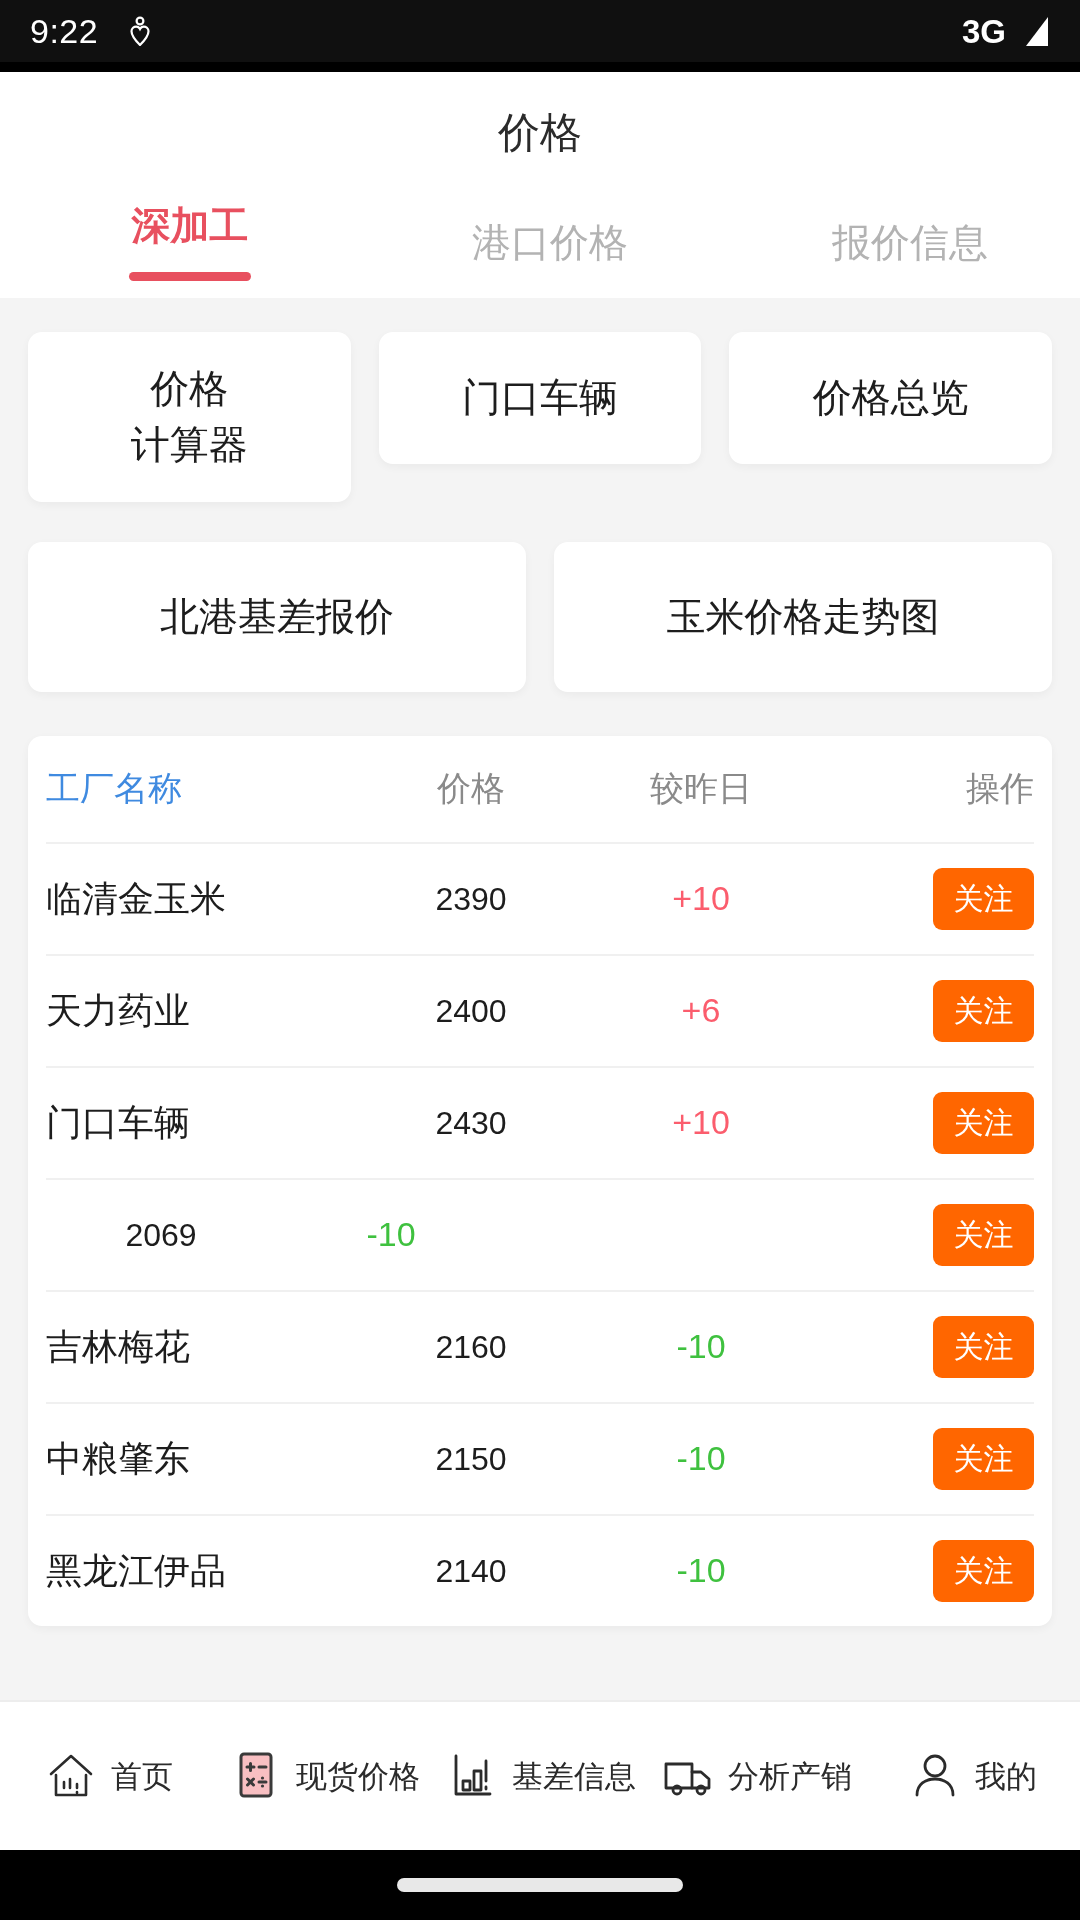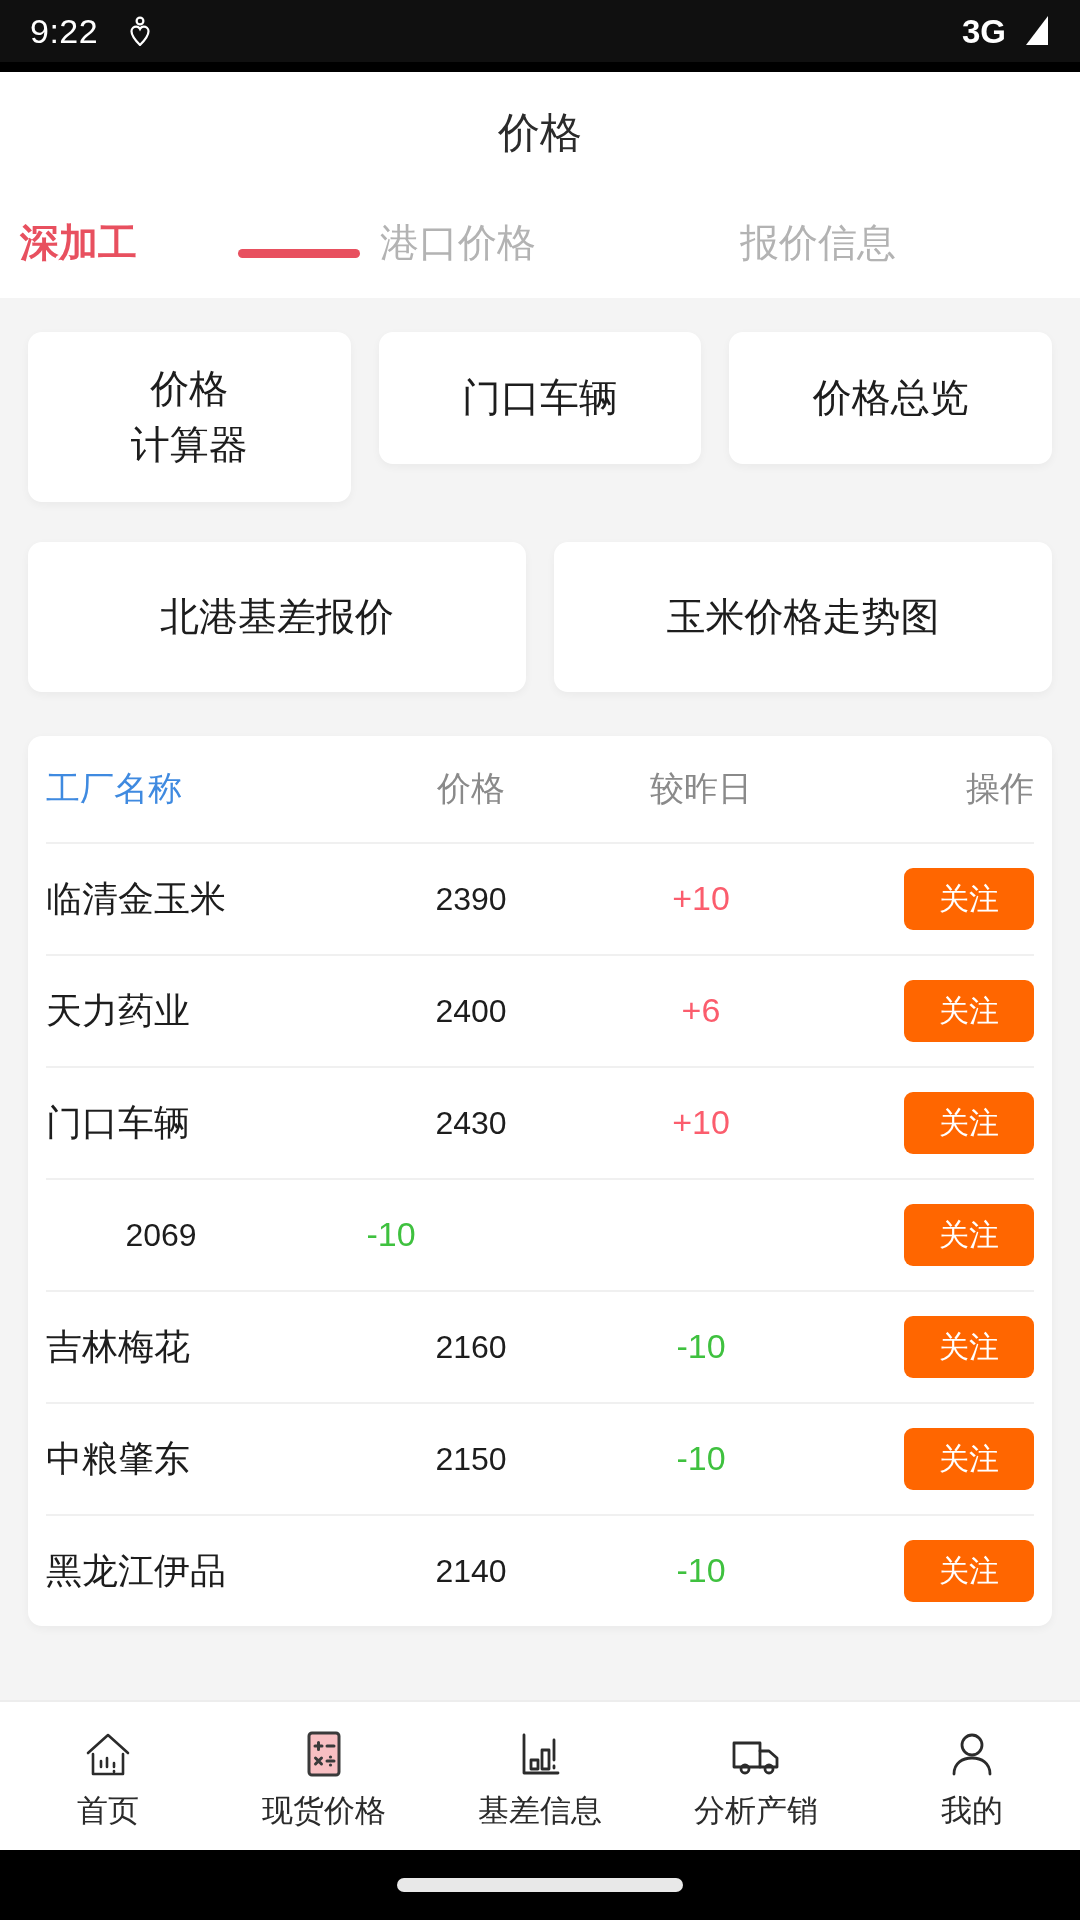--- a/index.html
+++ b/index.html
@@ -32,21 +32,21 @@
     padding: 0 28px 0 30px;
     flex: 0 0 auto;
   }
   .status-left { display: flex; align-items: center; gap: 31px; }
   .status-time {
     font-size: 34px;
     font-weight: 500;
     letter-spacing: 0.5px;
     line-height: 1;
   }
-  .status-right { display: flex; align-items: flex-start; gap: 12px; }
+  .status-right { display: flex; align-items: flex-end; gap: 12px; }
   .status-net { font-size: 33px; font-weight: 600; line-height: 1; }
   .icon-heartpin { width: 22px; height: 30px; display: block; }
   .icon-signal { width: 34px; height: 32px; display: block; }
 
   .status-gap {
     height: 10px;
     background: #000000;
     flex: 0 0 auto;
   }
 
@@ -65,23 +65,23 @@
   }
 
   .tabs {
     display: flex;
     height: 108px;
     padding-bottom: 6px;
   }
   .tab {
     flex: 1;
     display: flex;
-    flex-direction: row;
-    align-items: center;
-    justify-content: space-between;
+    flex-direction: column;
+    align-items: center;
+    justify-content: center;
     position: relative;
     padding-left: 20px;
   }
   .tab-label {
     font-size: 39px;
     color: #b3b3b3;
     line-height: 1.1;
     padding-top: 4px;
   }
   .tab.active .tab-label { color: #e8505f; font-weight: 700; }
@@ -167,21 +167,21 @@
     font-size: 34px;
     line-height: 1.1;
   }
   .td-change.up   { color: #fb5d6d; }
   .td-change.down { color: #3fc13f; }
 
   .follow-btn {
     display: inline-flex;
     align-items: center;
     justify-content: center;
-    width: 130px;
+    width: 101px;
     height: 62px;
     border-radius: 9px;
     background: #ff6600;
     color: #ffffff;
     font-size: 30px;
     border: none;
     line-height: 1;
   }
 
   
@@ -189,21 +189,21 @@
     flex: 0 0 auto;
     height: 150px;
     background: #ffffff;
     border-top: 2px solid #ededed;
     display: flex;
     align-items: center;
   }
   .nav-item {
     flex: 1;
     display: flex;
-    flex-direction: column;
+    flex-direction: row;
     align-items: center;
     justify-content: center;
     gap: 12px;
   }
   .nav-icon { width: 56px; height: 56px; display: block; }
   .nav-label {
     font-size: 31px;
     color: #2b2b2b;
     line-height: 1;
   }

